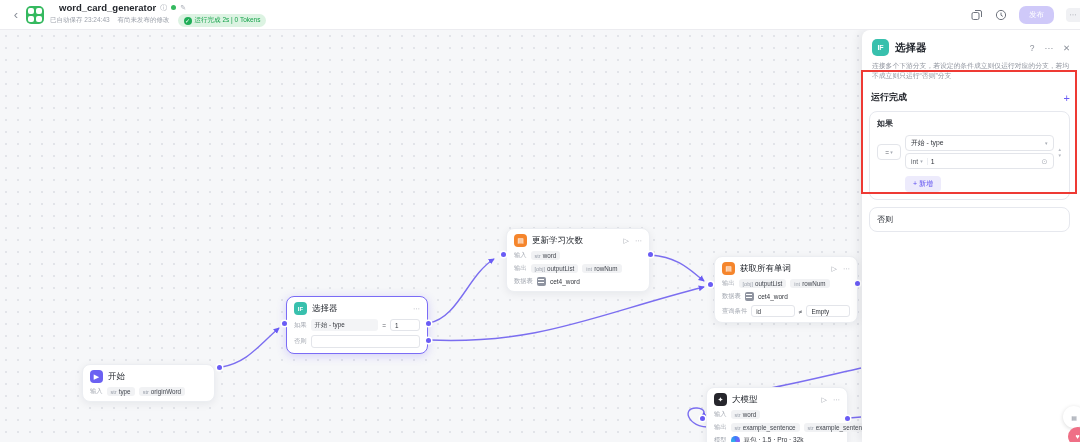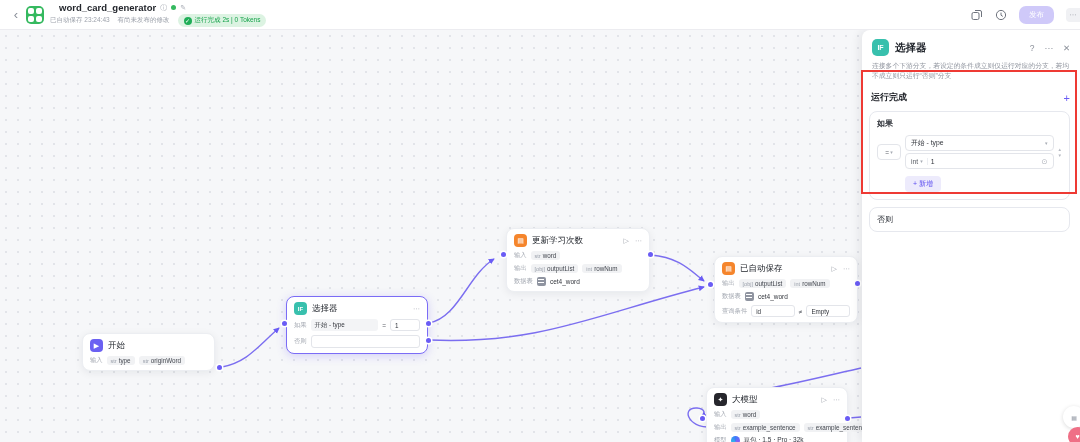--- a/index.html
+++ b/index.html
@@ -162,21 +162,21 @@
       <path d="M 222 337 C 248 332, 258 316, 279 298" marker-end="url(#arr)"></path>
       <path d="M 429 293 C 458 288, 468 245, 494 229" marker-end="url(#arr)"></path>
       <path d="M 429 310 C 540 315, 600 283, 704 257" marker-end="url(#arr)"></path>
       <path d="M 651 225 C 678 227, 690 240, 704 251" marker-end="url(#arr)"></path>
       <path d="M 715 396 C 690 402, 679 377, 697 378 C 705 378.5, 706 384, 701 387" marker-end="url(#arr)"></path>
       <path d="M 849 388 L 861 387"></path>
       <path d="M 750 362 C 790 355, 830 345, 861 338"></path>
     </g>
   </svg>
 
-  <div class="node" style="left:82px; top:303px; width:133px;">
+  <div class="node" style="left:82px; top:334px; width:133px;">
     <div class="nhead">
       <div class="nico purple">▶</div>
       <div class="ntitle">开始</div>
     </div>
     <div class="nrow">
       <span class="nlabel">输入</span>
       <span class="tag">
           <span class="tt">str</span>
           <span>type</span>
         </span>
@@ -243,21 +243,21 @@
       <span class="dbic"></span>
       <span class="plain">cet4_word</span>
     </div>
   </div>
   <div class="port" style="left:501px; top:222px;"></div>
   <div class="port" style="left:648px; top:222px;"></div>
 
   <div class="node" style="left:714px; top:226px; width:144px;">
     <div class="nhead">
       <div class="nico orange">▤</div>
-      <div class="ntitle">已自动保存</div>
+      <div class="ntitle">获取所有单词</div>
       <div class="nh-ic">
           <span>▷</span>
           <span>⋯</span>
         </div>
     </div>
     <div class="nrow">
       <span class="nlabel">输出</span>
       <span class="tag">
           <span class="tt">[obj]</span>
           <span>outputList</span>

